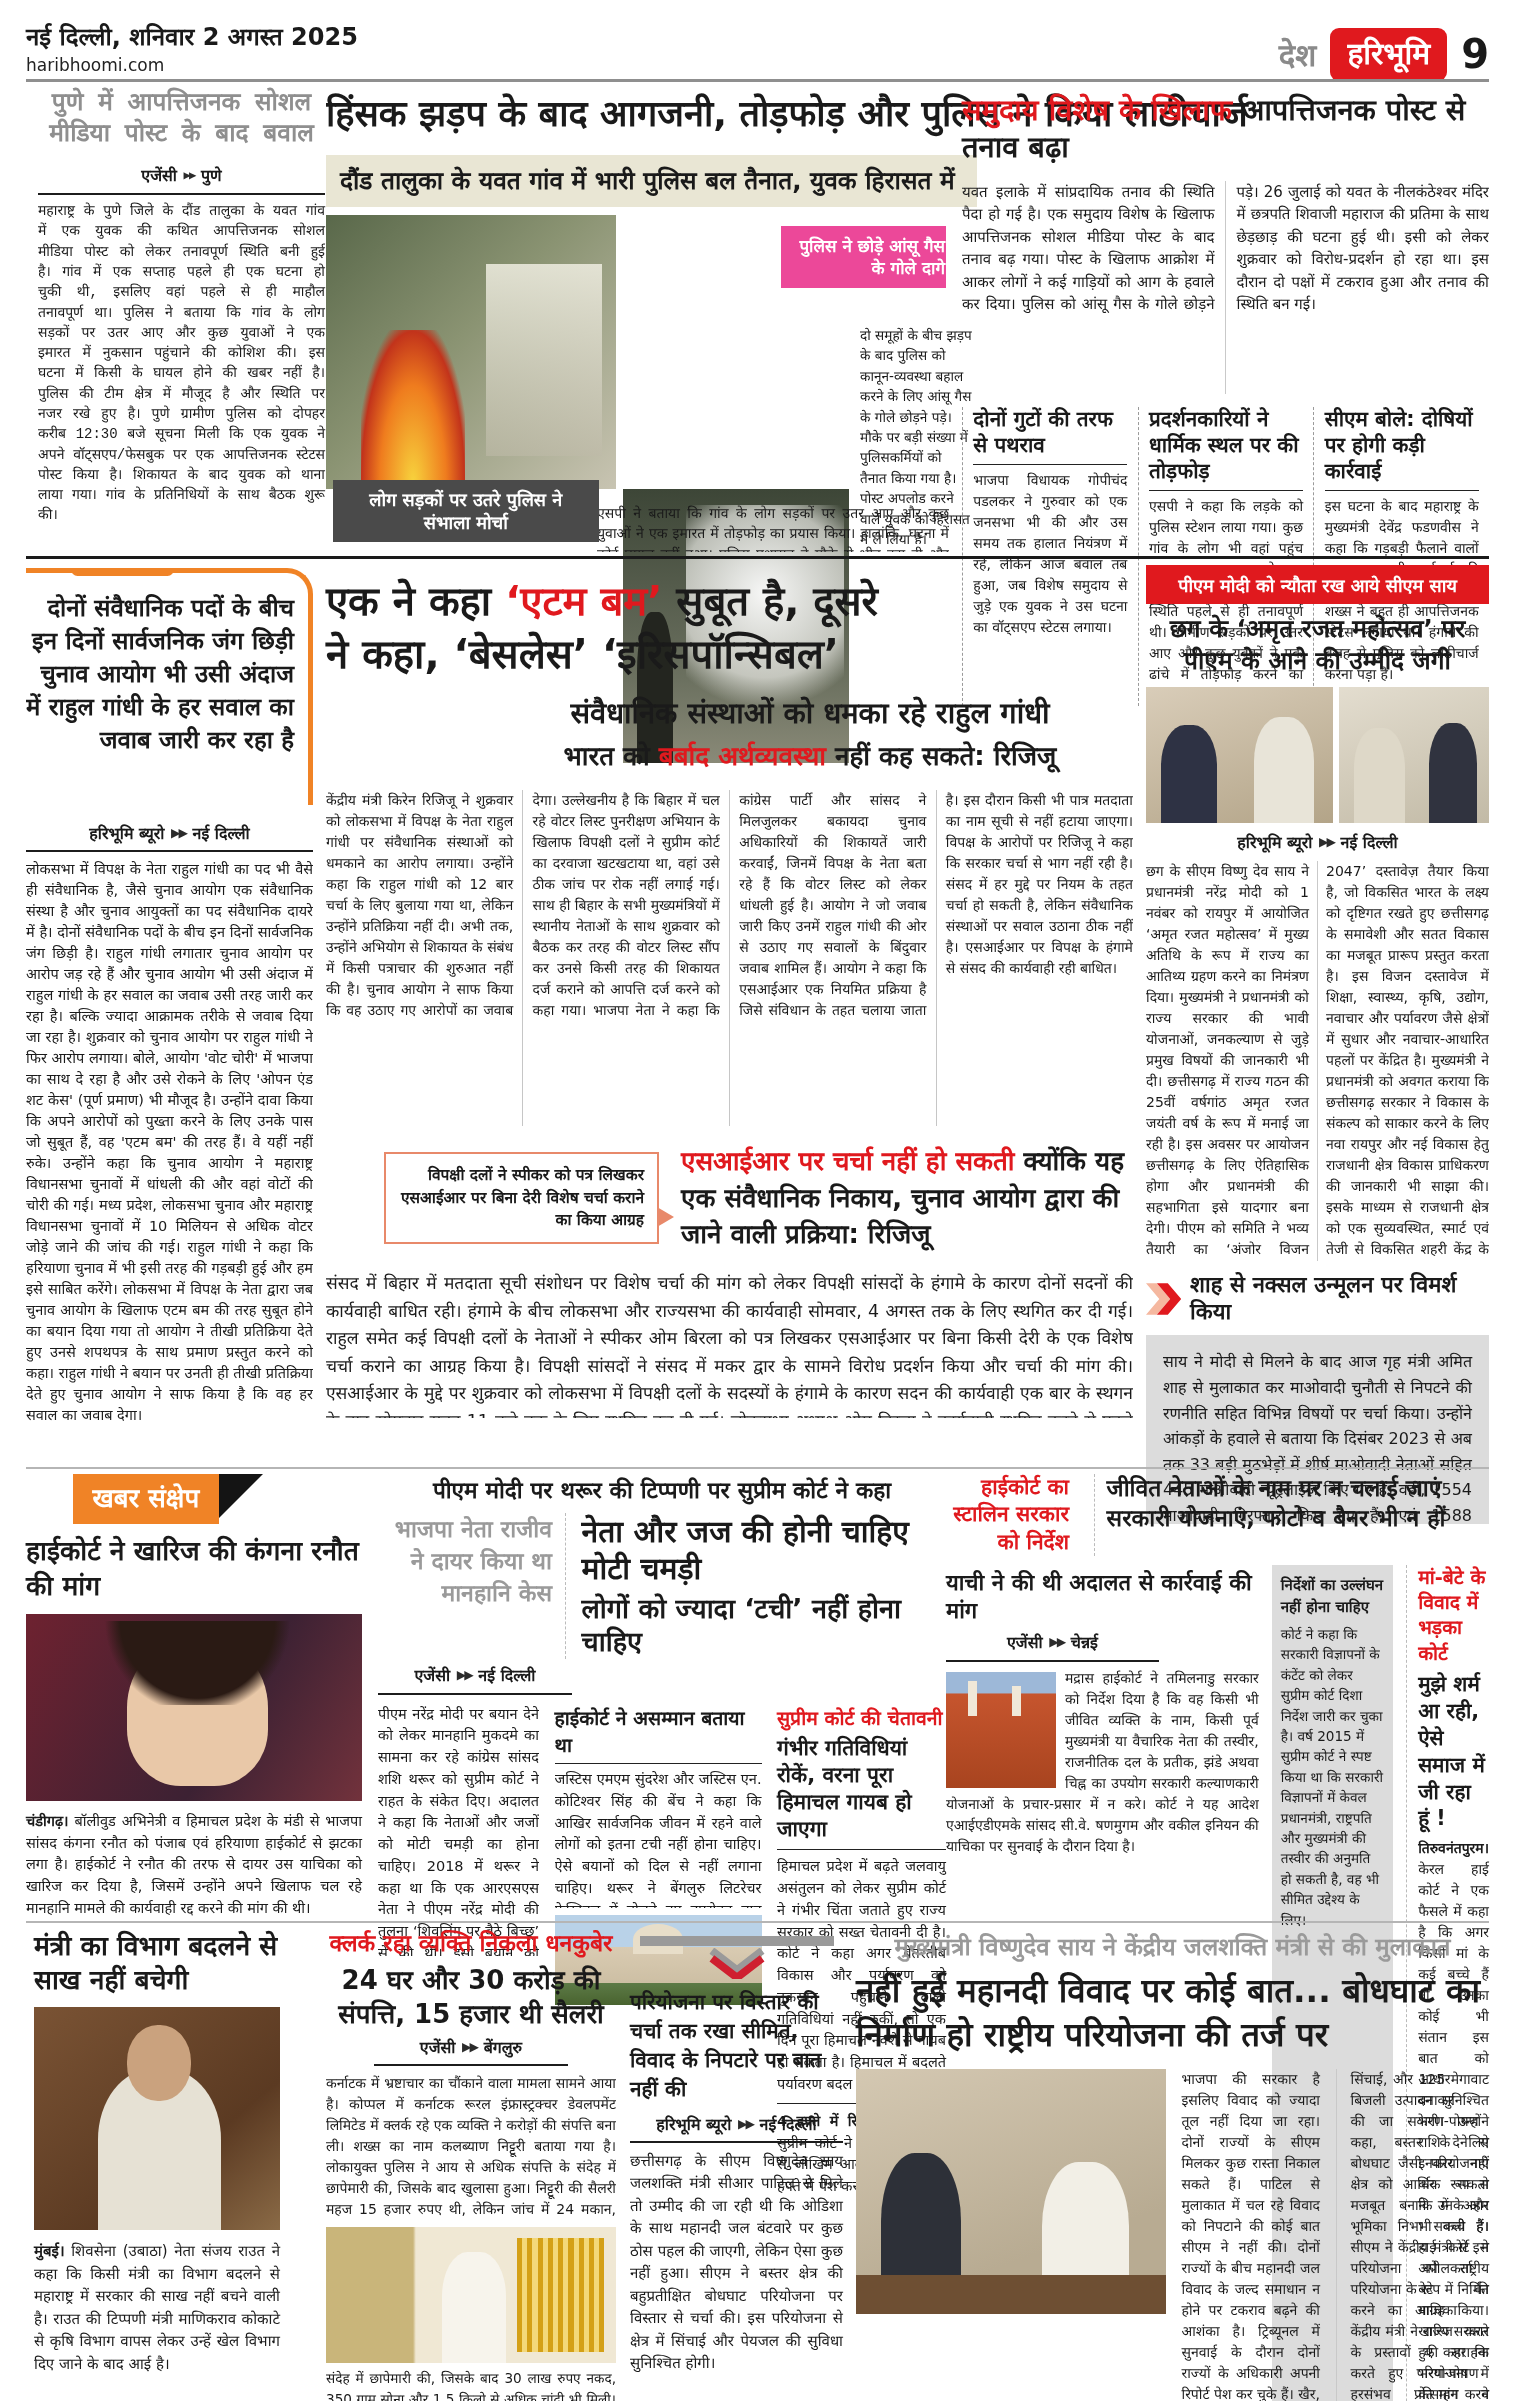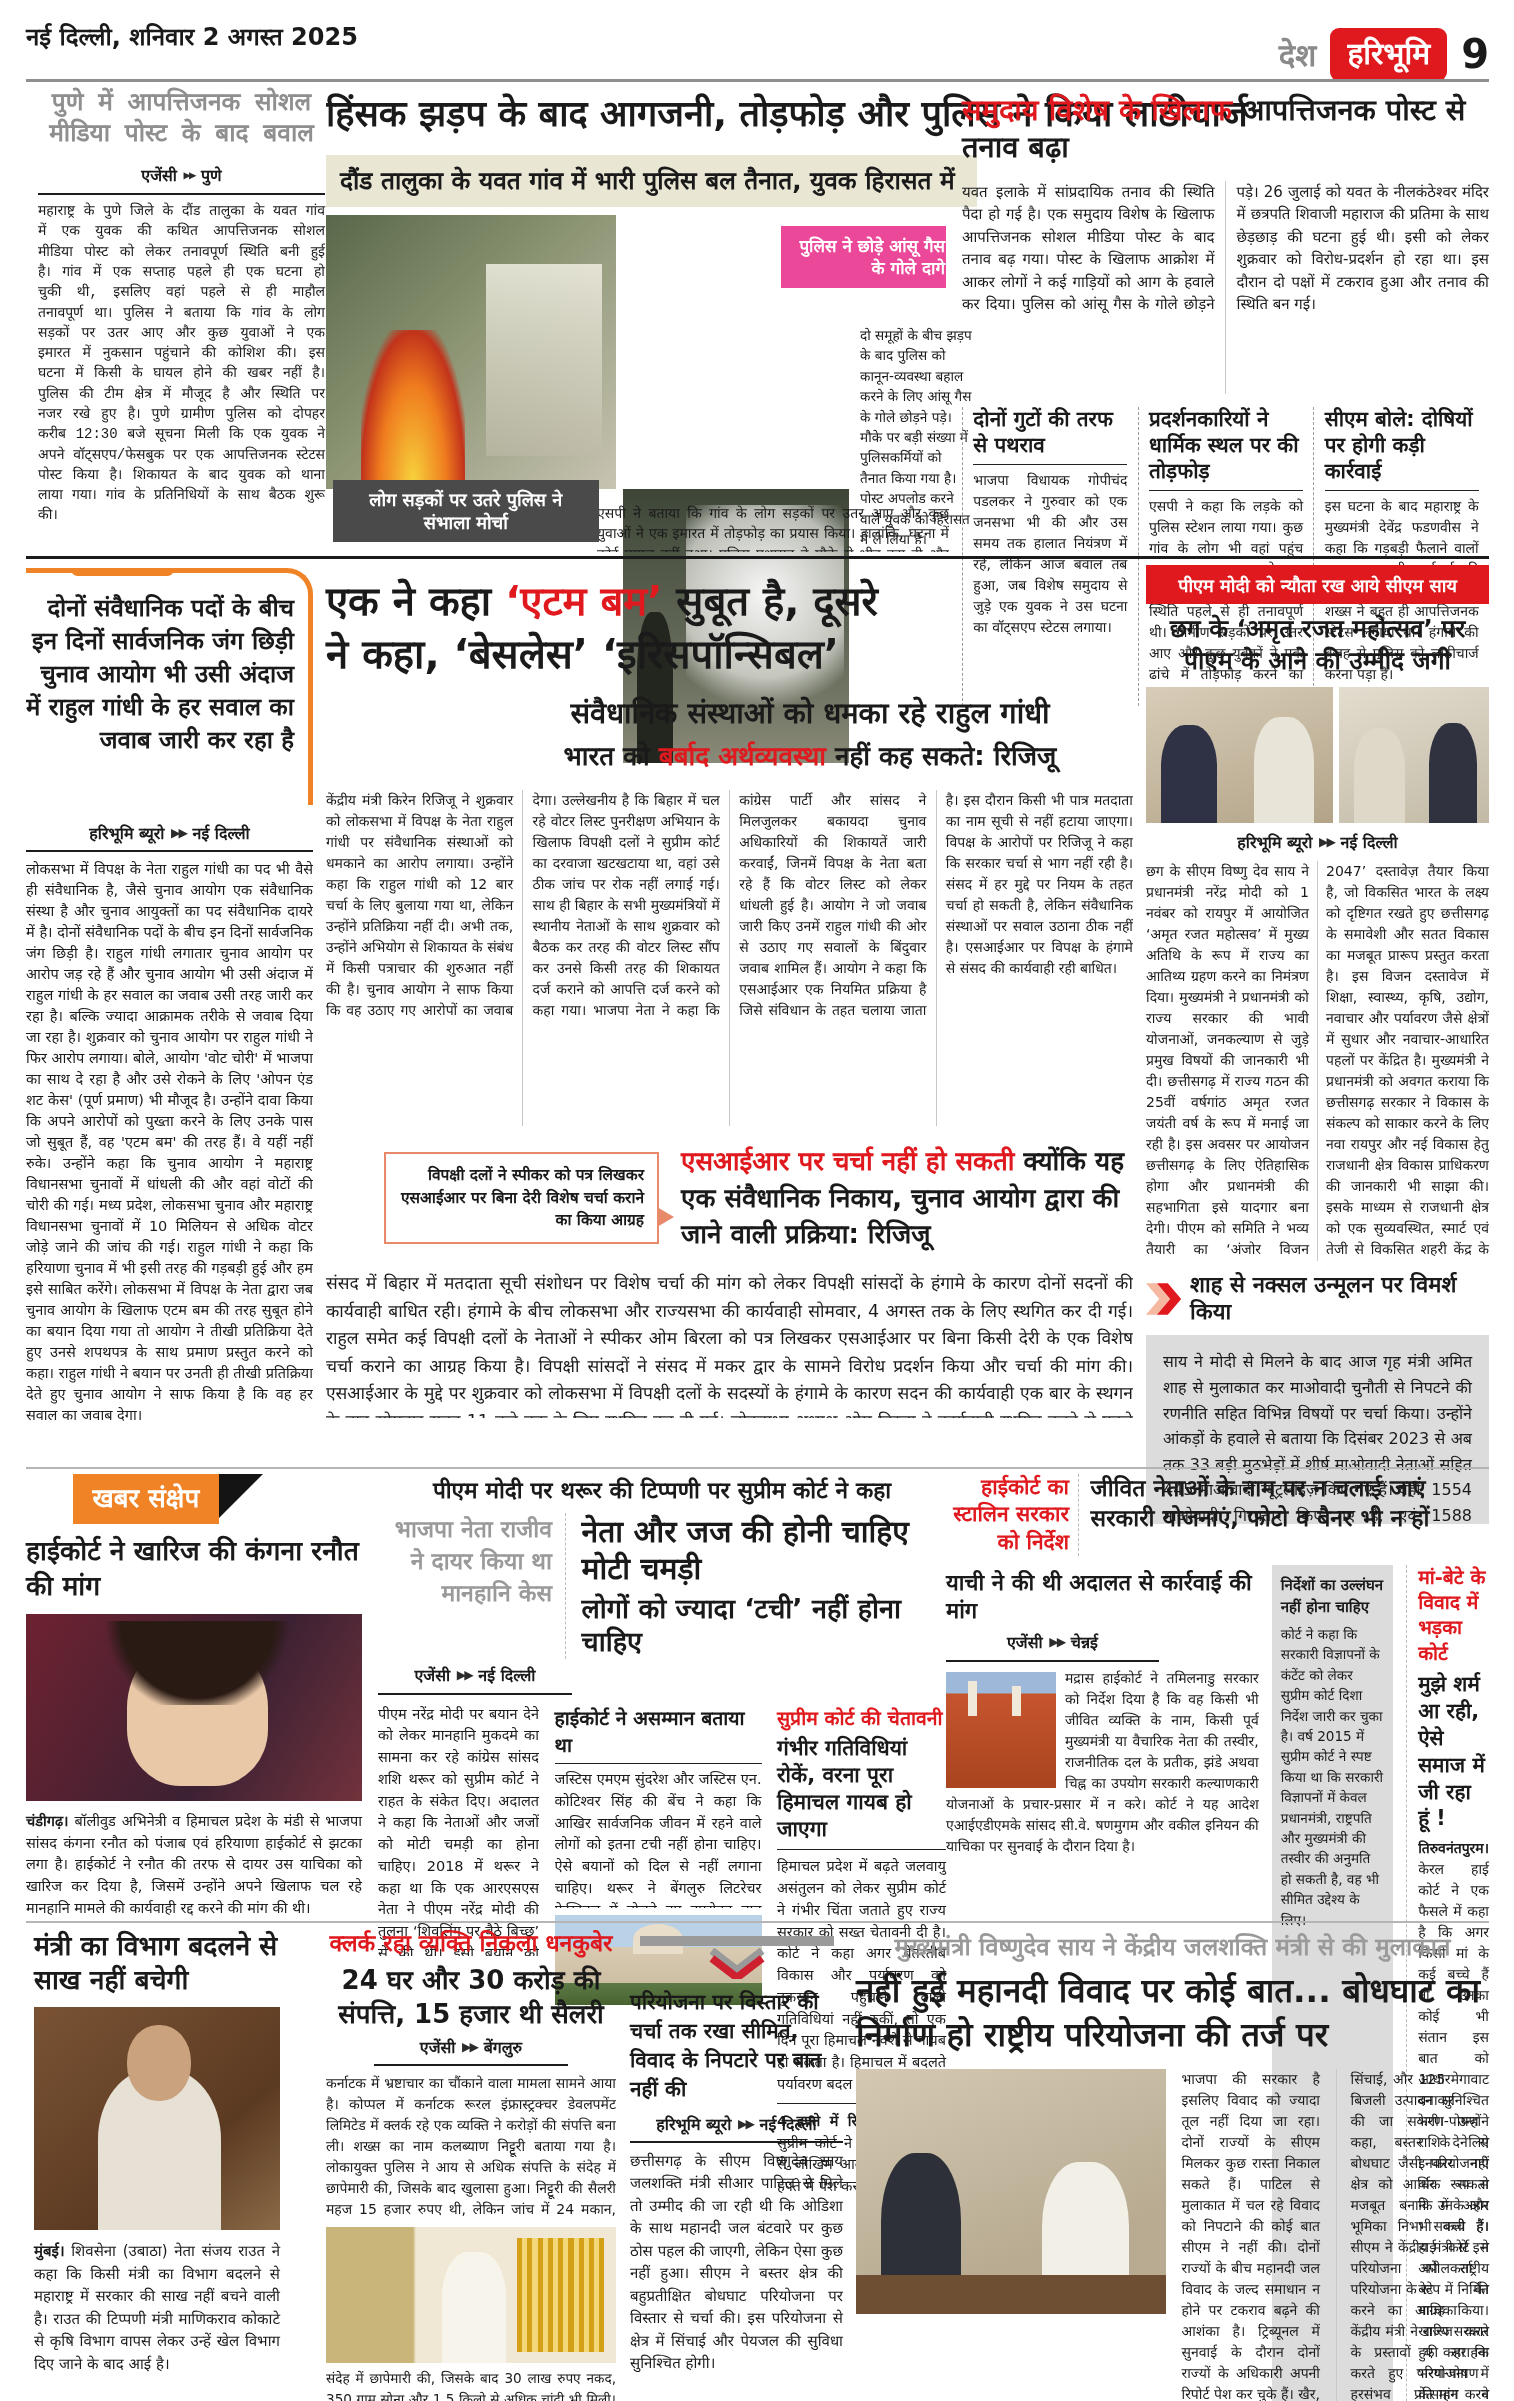--- a/index.html
+++ b/index.html
@@ -86,21 +86,21 @@
   .c2-head{flex:1;font-weight:bold;}
   .c2-head .h1{font-size:30px;line-height:1.25;}
   .c2-head .h2{font-size:27px;line-height:1.25;margin-top:3.9px;}
   .c2-cols{display:flex;gap:15.5px;margin-top:9px;}
   .c2-boxtitle{font-weight:bold;font-size:19.4px;border-bottom:1.9px solid #222;padding-bottom:5.2px;margin-bottom:5.2px;}
   .him-label{color:#e0191e;font-weight:bold;font-size:19.4px;}
   .him-head{font-weight:bold;font-size:21px;line-height:1.3;border-bottom:1.9px solid #222;
             padding-bottom:5.2px;margin:3.9px 0 6.5px;}
   .c3-hrow{display:flex;gap:11.6px;}
   .c3-label{width:123px;color:#e0191e;font-weight:bold;font-size:21px;line-height:1.3;
-            text-align:right;border-right:1.9px dashed #bbb;padding-right:9px;}
+            text-align:right;border-right:1.9px dashed #bbb;padding-right:25px;}
   .c3-head{flex:1;font-weight:bold;font-size:23px;line-height:1.3;}
   .c3-deck{font-weight:bold;font-size:22px;line-height:1.3;margin-top:3.9px;}
   .c3-gray{width:119px;background:#dcdcdc;padding:9px;font-size:13.6px;line-height:1.5;}
   .c3-gray .t{font-weight:bold;font-size:15px;margin-bottom:5.2px;}
   .k-label{color:#e0191e;font-weight:bold;font-size:19.4px;line-height:1.3;}
   .k-head{font-weight:bold;font-size:20.7px;line-height:1.3;margin:5.2px 0;}
   
   .d-head{font-weight:bold;font-size:26.5px;line-height:1.3;}
   .d2-kicker{color:#e0191e;font-weight:bold;font-size:23px;line-height:1.25;text-align:center;}
   .d2-head{font-weight:bold;font-size:26px;line-height:1.3;text-align:center;margin-top:6.5px;}
@@ -111,20 +111,21 @@
   .d4-row{display:flex;gap:15.5px;margin-top:11.6px;}
   .colrule{border-left:0.6px solid #c9c9c9;padding-left:14px;}
 </style>
 </head>
 <body>
 
 <div class="page">
 
   <div class="abs" style="left:26px;top:19px;width:1463px;height:71px;">
     <div class="dateline">नई दिल्ली, शनिवार 2 अगस्त 2025</div>
+    <div class="site">haribhoomi.com</div>
     <div class="hdr-right">
       <span class="section-label">देश</span>
       <span class="brand-box">हरिभूमि</span>
       <span class="page-num">9</span>
     </div>
   </div>
   <div class="header-rule"></div>
 
   <div class="abs" style="left:26px;top:85px;width:1463px;height:467px;">
 

